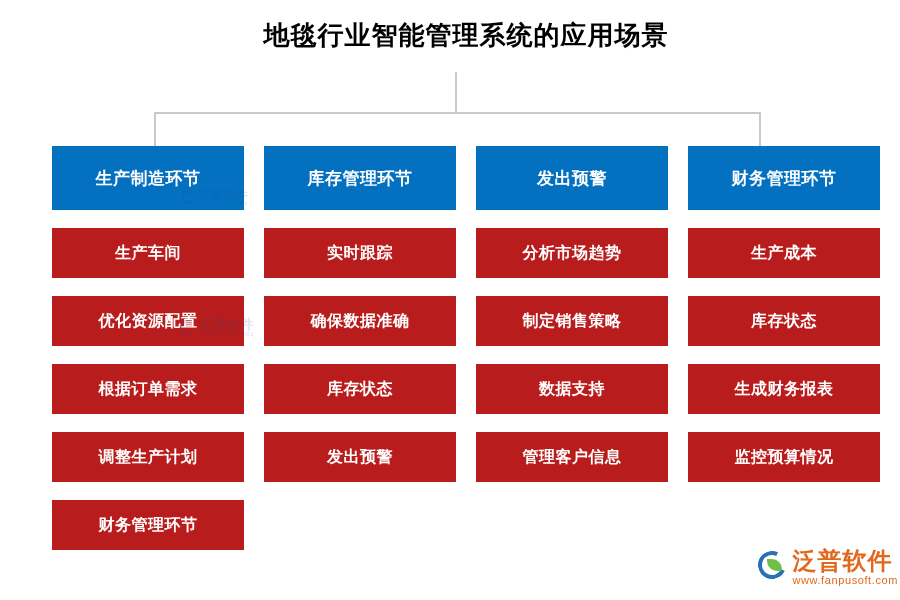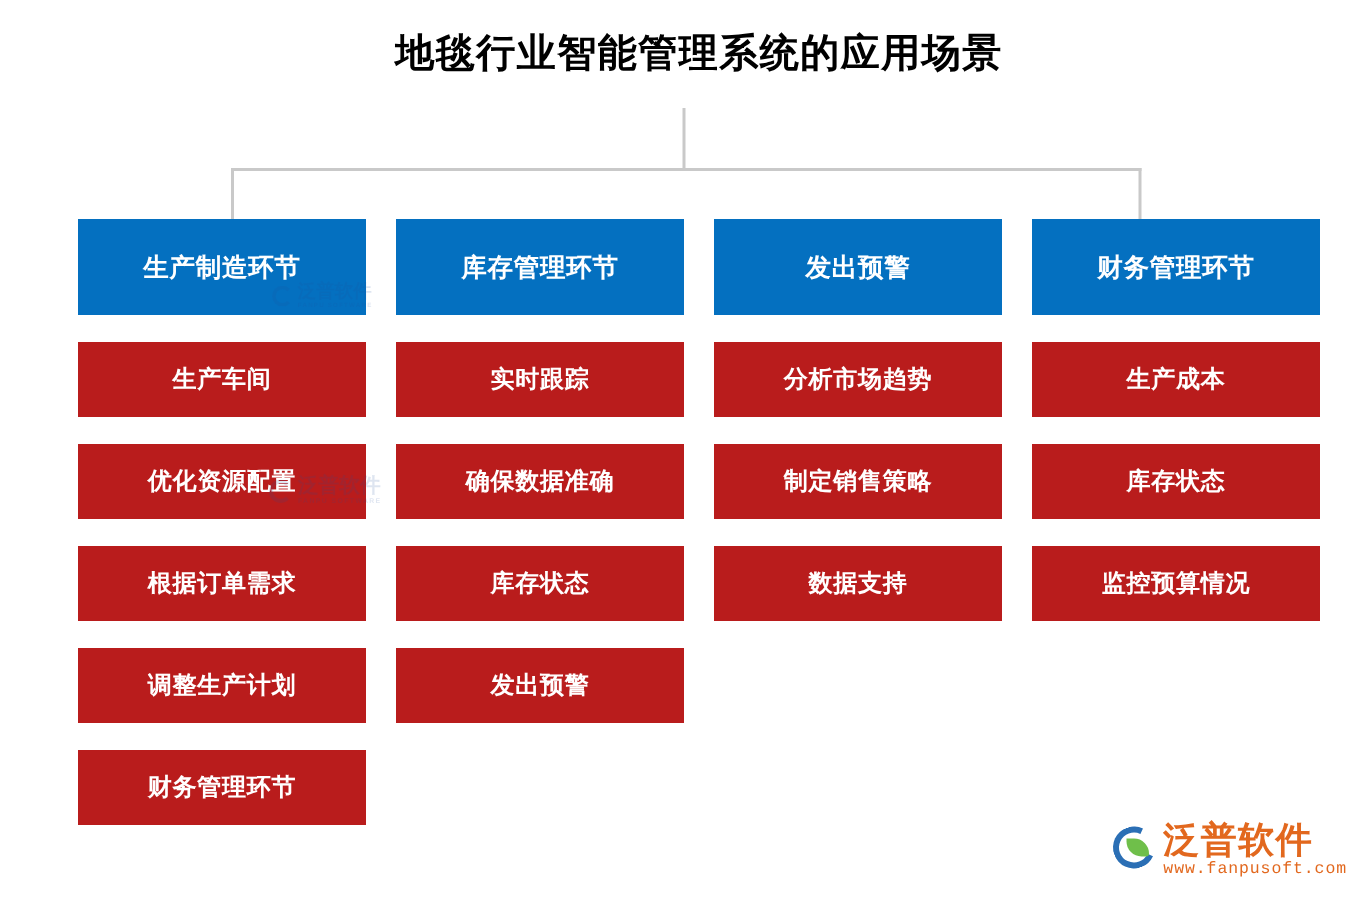--- a/index.html
+++ b/index.html
@@ -169,21 +169,21 @@
     font-size: 24px;
     font-weight: bold;
     color: #e2681e;
     line-height: 26px;
     letter-spacing: 1px;
   }
   .brand-url {
     font-size: 11px;
     color: #e2681e;
     letter-spacing: 0.6px;
-    font-family: Liberation Mono, monospace;
+    font-family: Liberation Sans, sans-serif;
   }
 </style>
 </head>
 <body>
 
 <div id="canvas">
 
   <div class="title">地毯行业智能管理系统的应用场景</div>
 
   <div class="conn conn-stem"></div>
@@ -208,26 +208,28 @@
       <div class="node node-item">确保数据准确</div>
       <div class="node node-item">库存状态</div>
       <div class="node node-item">发出预警</div>
     </div>
 
     <div class="column">
       <div class="node node-header">发出预警</div>
       <div class="node node-item">分析市场趋势</div>
       <div class="node node-item">制定销售策略</div>
       <div class="node node-item">数据支持</div>
+      <div class="node node-item">管理客户信息</div>
     </div>
 
     <div class="column">
       <div class="node node-header">财务管理环节</div>
       <div class="node node-item">生产成本</div>
       <div class="node node-item">库存状态</div>
+      <div class="node node-item">生成财务报表</div>
       <div class="node node-item">监控预算情况</div>
     </div>
 
   </div>
 
   <div class="watermark wm-1">
     <span class="wm-mark"></span>
     <span class="wm-stack">
       <span class="wm-text">泛普软件</span>
       <span class="wm-sub">FANPU SOFTWARE</span>

